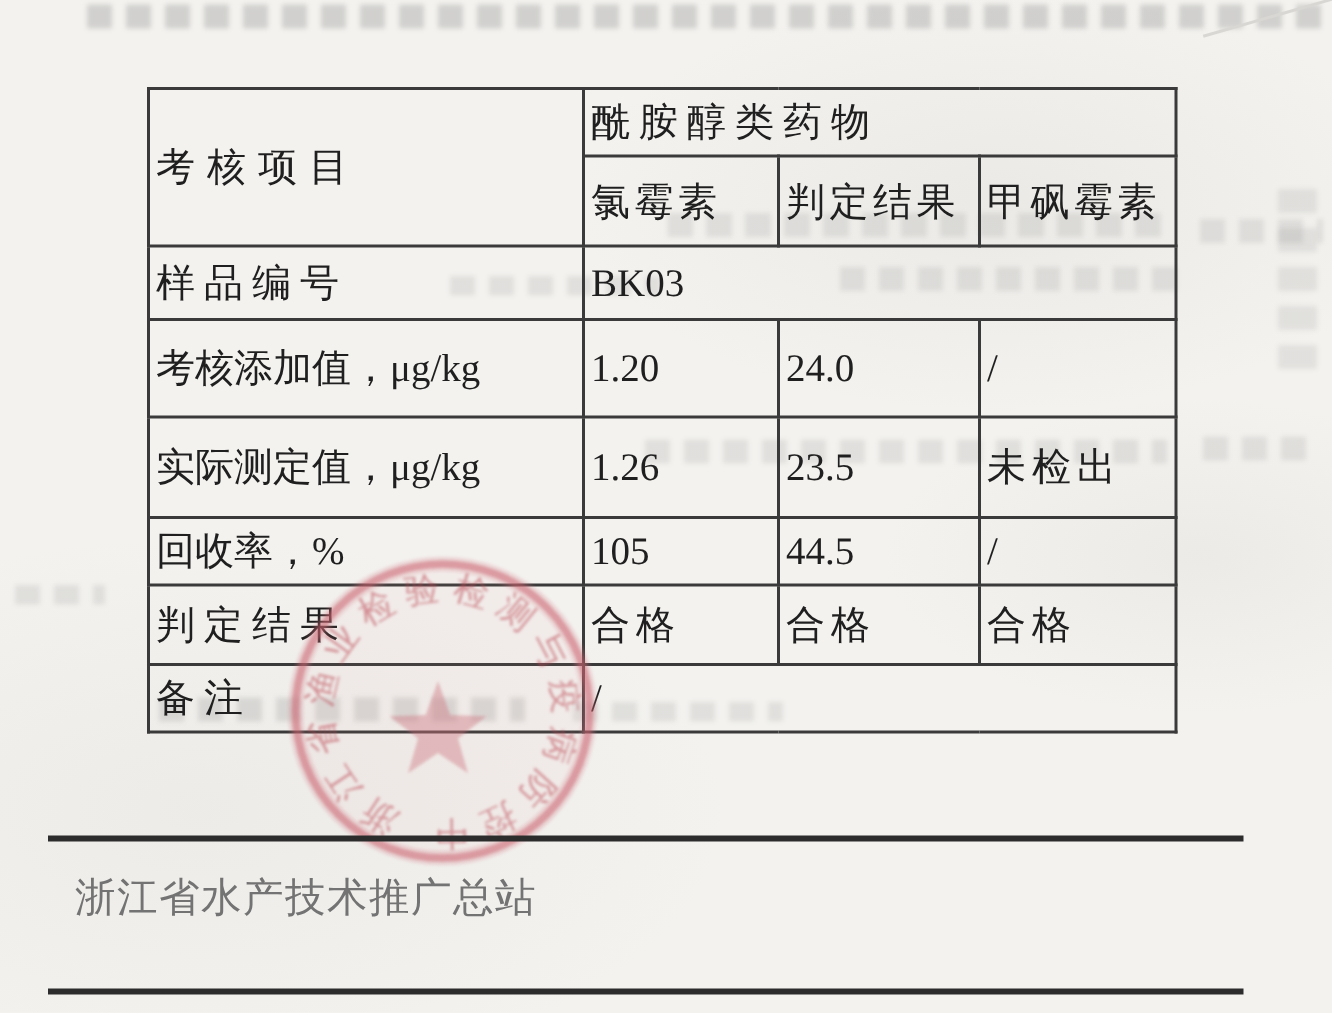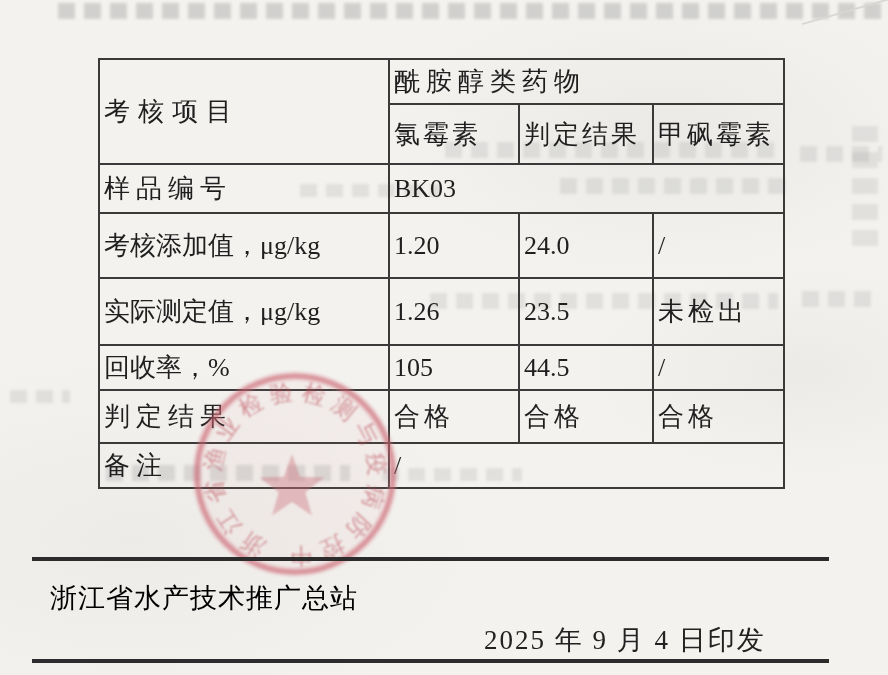--- a/index.html
+++ b/index.html
@@ -38,21 +38,21 @@
   td.sp{letter-spacing:6px;margin-left:44px;}
   td.num{font-size:29px;}
   td.cn{letter-spacing:4px;border-radius:10px;}
   
   .rule{position:absolute;left:32px;width:797px;height:4px;background:#2c2c2c;}
   .rule.top{top:557px;}
   .rule.bottom{top:659px;}
   .footer-orgs{
     position:absolute;left:50px;top:580px;width:790px;
     display:flex;gap:30px;justify-content:flex-start;
-    font-size:27px;letter-spacing:1px;color:#000000;white-space:nowrap;
+    font-size:27px;letter-spacing:1px;color:#737373;white-space:nowrap;
   }
   .footer-date{
     position:absolute;left:484px;top:622px;
     font-size:27px;letter-spacing:2px;color:#222;white-space:nowrap;
   }
   
   .stamp{position:absolute;left:192px;top:370px;width:208px;height:210px;
     filter:blur(1px);opacity:.9;pointer-events:none;}
   
   .smudge{
@@ -153,16 +153,15 @@
     <text font-size="23" fill="rgba(188,72,86,0.62)" letter-spacing="7" font-family="'Liberation Serif',serif">
       <textPath href="#ringPath" startOffset="6%">浙江省渔业检验检测与疫病防控中心</textPath>
     </text>
     <polygon points="100,78 108.2,100.7 132.3,101.5 113.3,116.3 120,139.5 100,126 80,139.5 86.7,116.3 67.7,101.5 91.8,100.7" fill="rgba(203,110,122,0.45)" transform="translate(0,6)"></polygon>
   </svg>
 
   <div class="rule top"></div>
   <div class="footer-orgs">
     <span>浙江省水产技术推广总站</span>
   </div>
-  <div class="footer-date">2025 年 9 月 4 日印发</div>
   <div class="rule bottom"></div>
 
 </div>
 
 </body></html>

